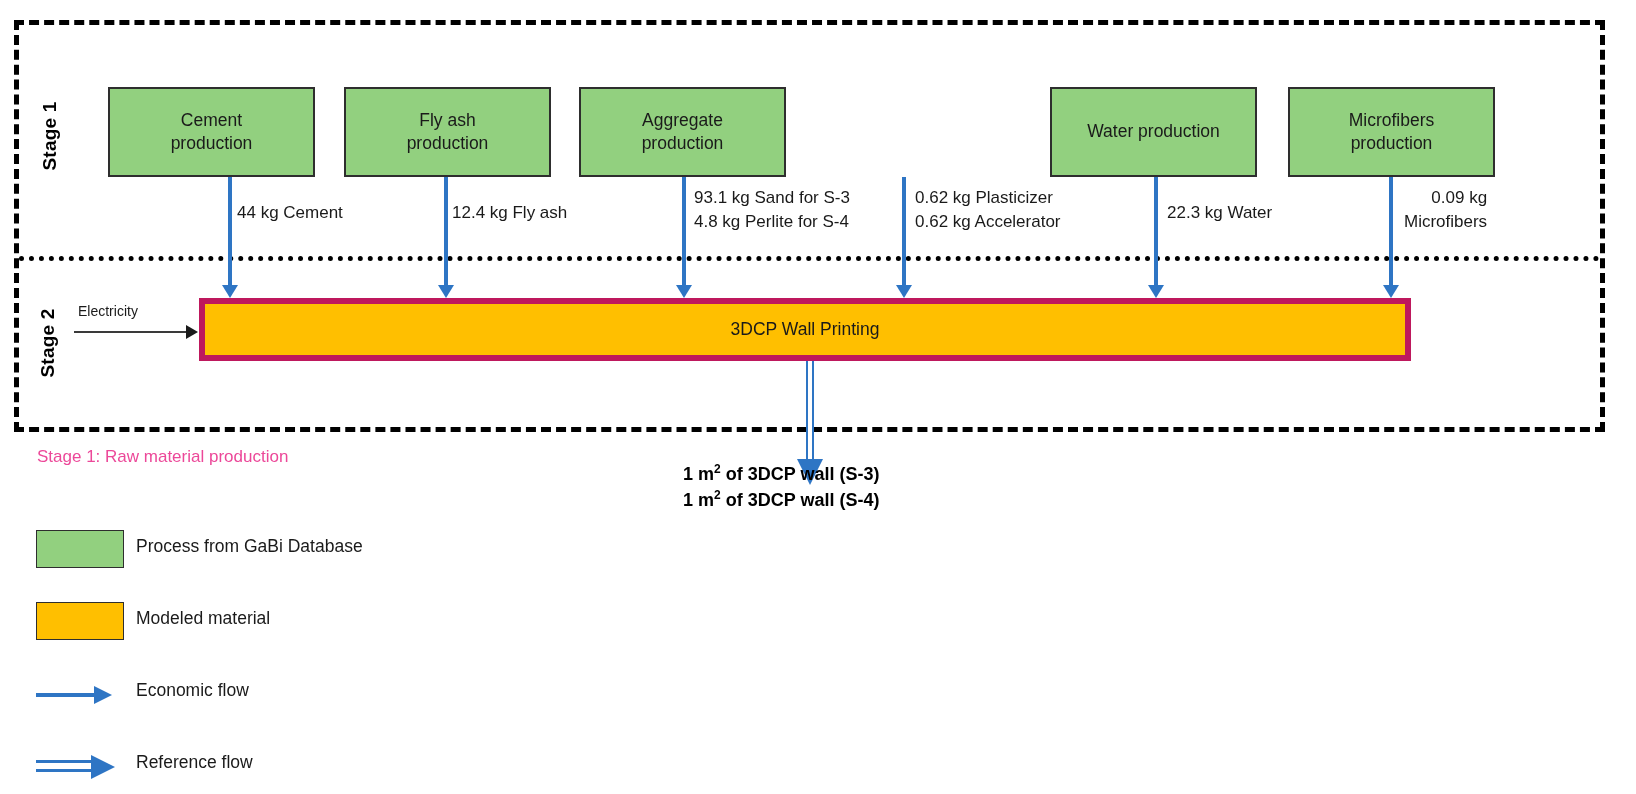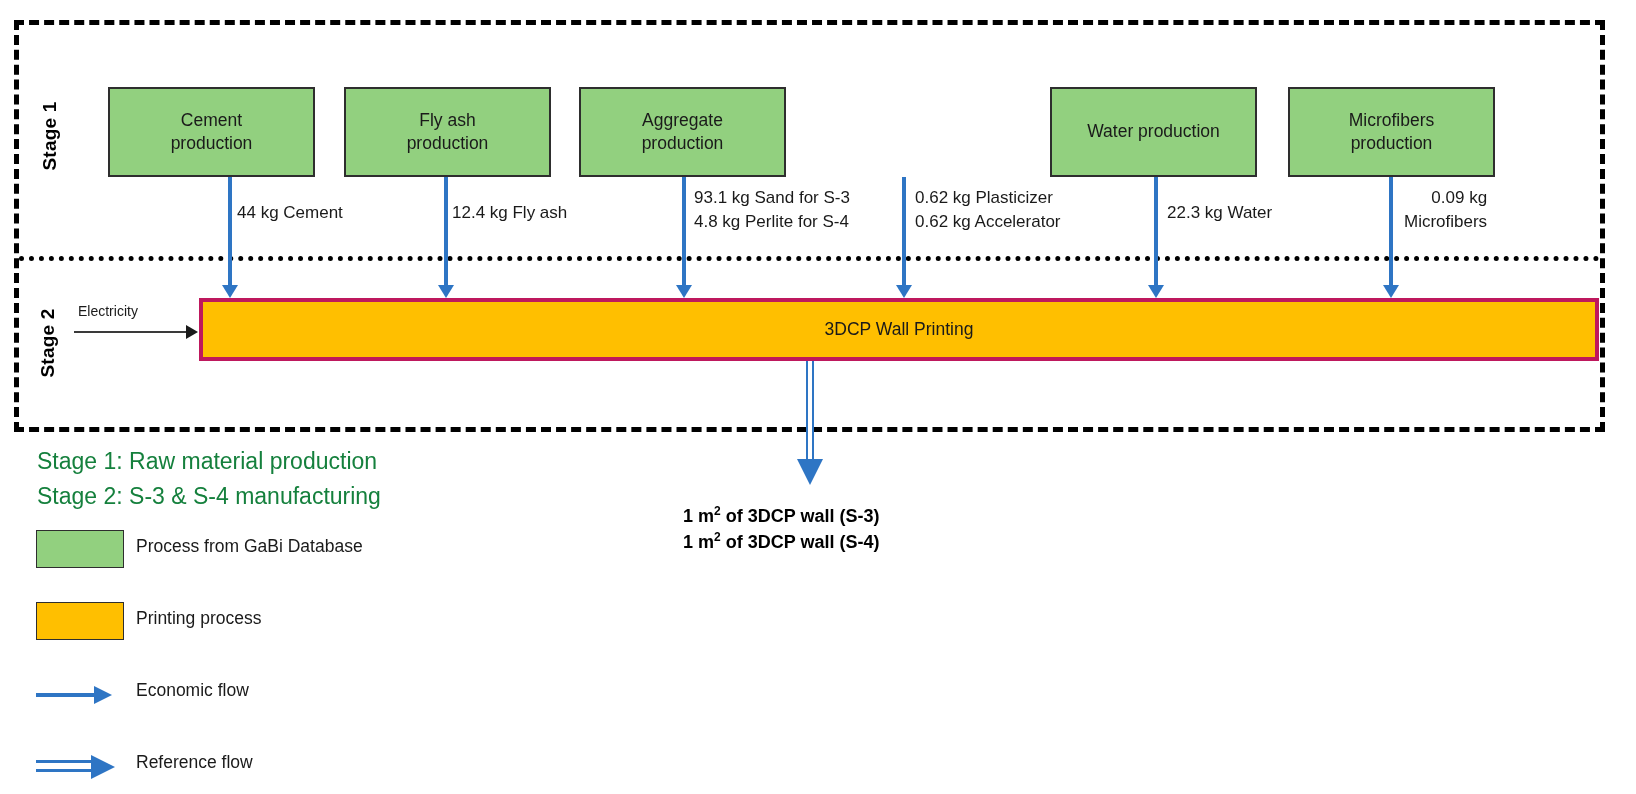--- a/index.html
+++ b/index.html
@@ -34,22 +34,22 @@
   .proc-box{
     position:absolute;top:87px;height:90px;
     background:#92d07f;border:2px solid #2e2e2e;box-sizing:border-box;
     display:flex;align-items:center;justify-content:center;text-align:center;
     font-size:17.5px;line-height:1.32;color:#1a1a1a;padding:2px 4px;
   }
   .proc-box span{display:block;}
 
   
   .modeled-box{
-    position:absolute;left:199px;top:298px;width:1400px;height:63px;
-    background:#ffbf00;border:4px solid #be185d;box-sizing:border-box;
+    position:absolute;left:199px;top:298px;width:1212px;height:63px;
+    background:#ffbf00;border:6px solid #be185d;box-sizing:border-box;
     display:flex;align-items:center;justify-content:center;
     font-size:17.5px;color:#1a1a1a;
   }
 
   
   .flow-arrow{position:absolute;width:16px;}
   .flow-arrow .shaft{
     position:absolute;left:6px;top:0;width:4px;background:#2e75c4;
   }
   .flow-arrow .head{
@@ -79,28 +79,28 @@
   .ref-arrow .l1,.ref-arrow .l2{position:absolute;top:0;width:2px;height:104px;background:#2e75c4;}
   .ref-arrow .l1{left:9px;}
   .ref-arrow .l2{left:15px;}
   .ref-arrow .head{
     position:absolute;left:0;top:98px;width:0;height:0;
     border-left:13px solid transparent;border-right:13px solid transparent;
     border-top:26px solid #2e75c4;
   }
 
   #reference-output-text{
-    position:absolute;left:683px;top:503px;font-size:18px;font-weight:bold;
+    position:absolute;left:683px;top:461px;font-size:18px;font-weight:bold;
     line-height:1.45;color:#000;
   }
   #reference-output-text sup{font-size:12px;vertical-align:super;}
 
   
   #stage-notes{
-    position:absolute;left:37px;top:444px;font-size:23px;line-height:1.52;color:#15803d;
+    position:absolute;left:37px;top:444px;font-size:17px;line-height:1.52;color:#ec4899;
   }
 
   
   .legend{position:absolute;left:36px;top:522px;}
   .legend-row{position:relative;height:72px;}
   .legend-swatch{
     position:absolute;left:0;top:8px;width:88px;height:38px;
     border:1.6px solid #2e2e2e;box-sizing:border-box;
   }
   .legend-swatch.green{background:#92d07f;}
@@ -226,33 +226,32 @@
       <div class="l2"></div>
       <div class="head"></div>
   </div>
   <div id="reference-output-text">
     <div><span>1 m</span><sup>2</sup><span> of 3DCP wall (S-3)</span></div>
     <div><span>1 m</span><sup>2</sup><span> of 3DCP wall (S-4)</span></div>
   </div>
 
   <div id="stage-notes">
     <div>Stage 1: Raw material production</div>
-    <div>Stage 2: S-3 &amp; S-4 manufacturing</div>
   </div>
 
   <div class="legend">
 
     <div class="legend-row">
       <div class="legend-swatch green"></div>
       <div class="legend-text">Process from GaBi Database</div>
     </div>
 
     <div class="legend-row">
       <div class="legend-swatch orange"></div>
-      <div class="legend-text">Printing process</div>
+      <div class="legend-text">Modeled material</div>
     </div>
 
     <div class="legend-row">
       <div class="legend-arrow">
         <div class="bar"></div>
           <div class="tip"></div>
       </div>
       <div class="legend-text">Economic flow</div>
     </div>
 

